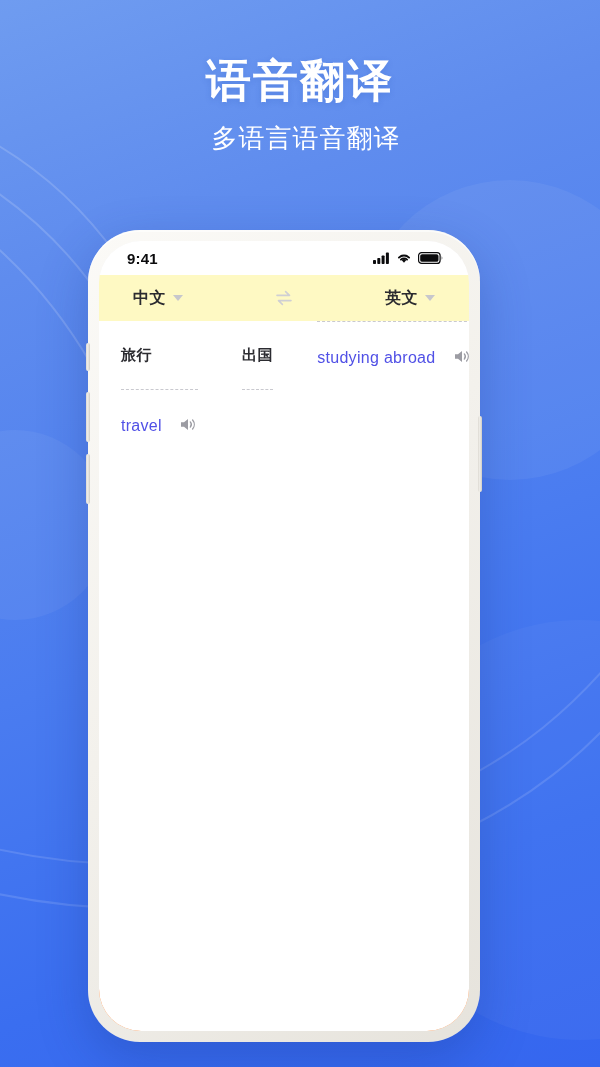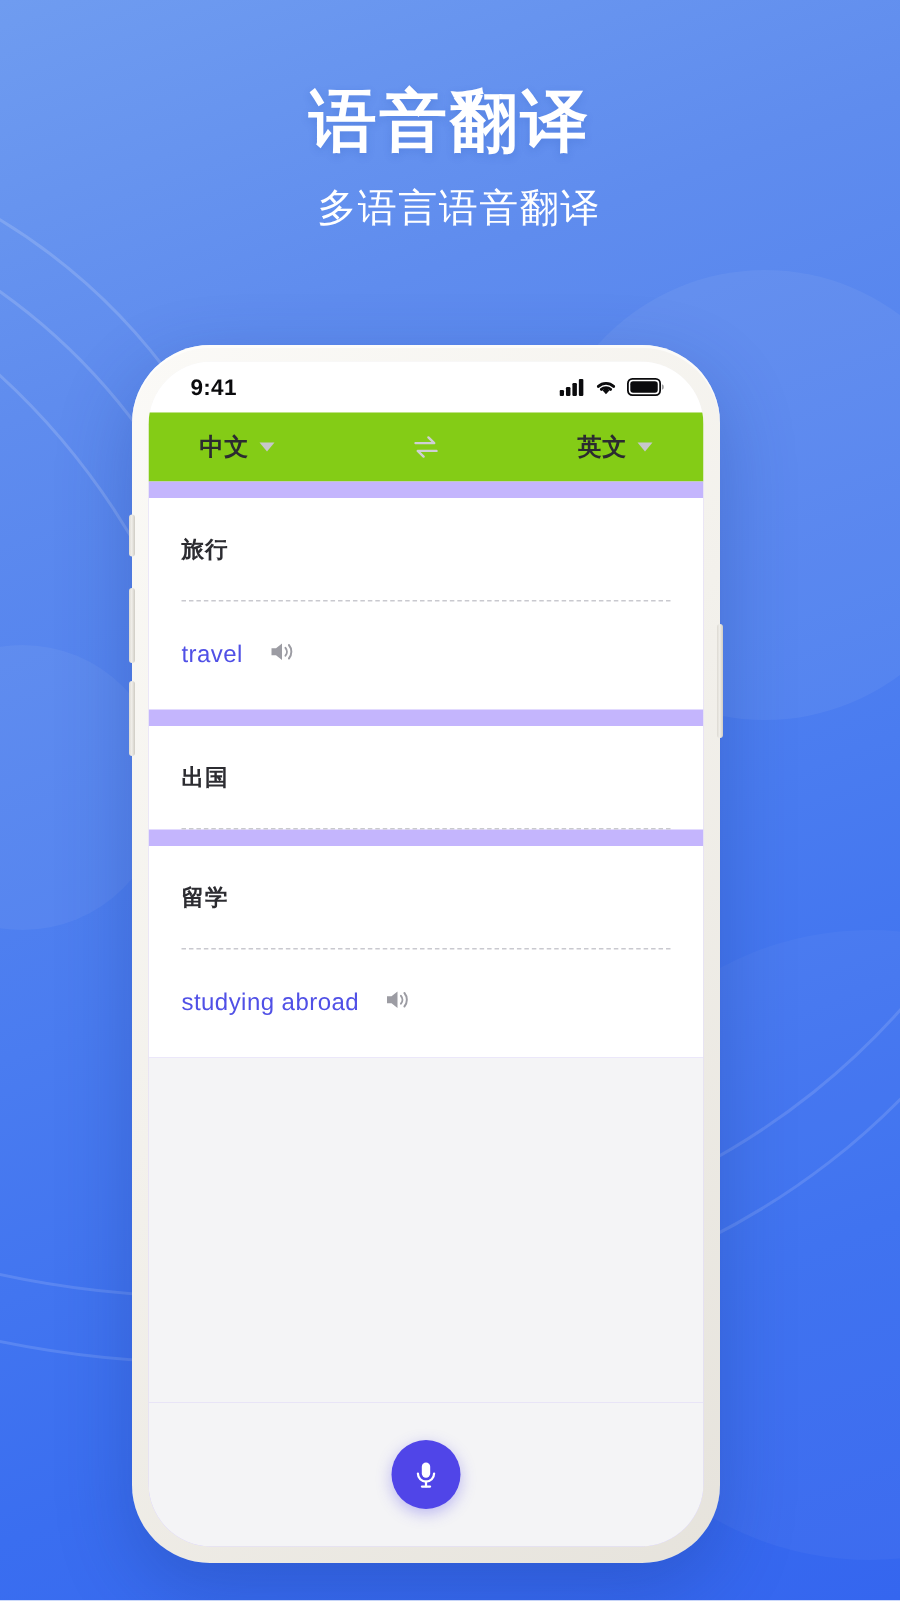--- a/index.html
+++ b/index.html
@@ -116,21 +116,21 @@
   }
   .status-icons {
     display: flex;
     align-items: center;
     gap: 6px;
   }
 
   
   .lang-bar {
     flex: 0 0 auto;
-    background: #84cc16;
+    background: #fef9c3;
     height: 46px;
     display: flex;
     align-items: center;
     justify-content: space-between;
     padding: 0 34px;
     box-sizing: border-box;
   }
   .lang-pick {
     display: flex;
     align-items: center;
@@ -153,24 +153,24 @@
     display: flex;
     align-items: center;
     justify-content: center;
     width: 28px; height: 28px;
     cursor: pointer;
   }
 
   
   .content {
     flex: 1 1 auto;
-    background: #c4b5fd;
+    background: #f97316;
     overflow: hidden;
     display: flex;
-    flex-direction: column;
+    flex-direction: row;
   }
   .gap { flex: 0 0 auto; height: 11px; }
 
   .card {
     flex: 0 0 auto;
     background: #ffffff;
     padding: 0 22px;
     box-sizing: border-box;
   }
   .card-src {
@@ -317,21 +317,20 @@
         <div class="gap"></div>
 
         <div class="card">
           <div class="card-src">出国</div>
           <div class="divider"></div>
         </div>
 
         <div class="gap"></div>
 
         <div class="card">
-          <div class="card-src">留学</div>
           <div class="divider"></div>
           <div class="card-dst">
             <span class="dst-text">studying abroad</span>
             <span>
               <svg width="18" height="15" viewBox="0 0 18 15">
                 <path d="M1 5.2 h3 L8 2 v11 L4 9.8 H1 Z" fill="#9c9ca3"></path>
                 <path d="M10.3 4.9 a4 4 0 0 1 0 5.2" stroke="#9c9ca3" stroke-width="1.3" fill="none" stroke-linecap="round"></path>
                 <path d="M12.6 3 a7 7 0 0 1 0 9" stroke="#9c9ca3" stroke-width="1.3" fill="none" stroke-linecap="round"></path>
               </svg>
             </span>

